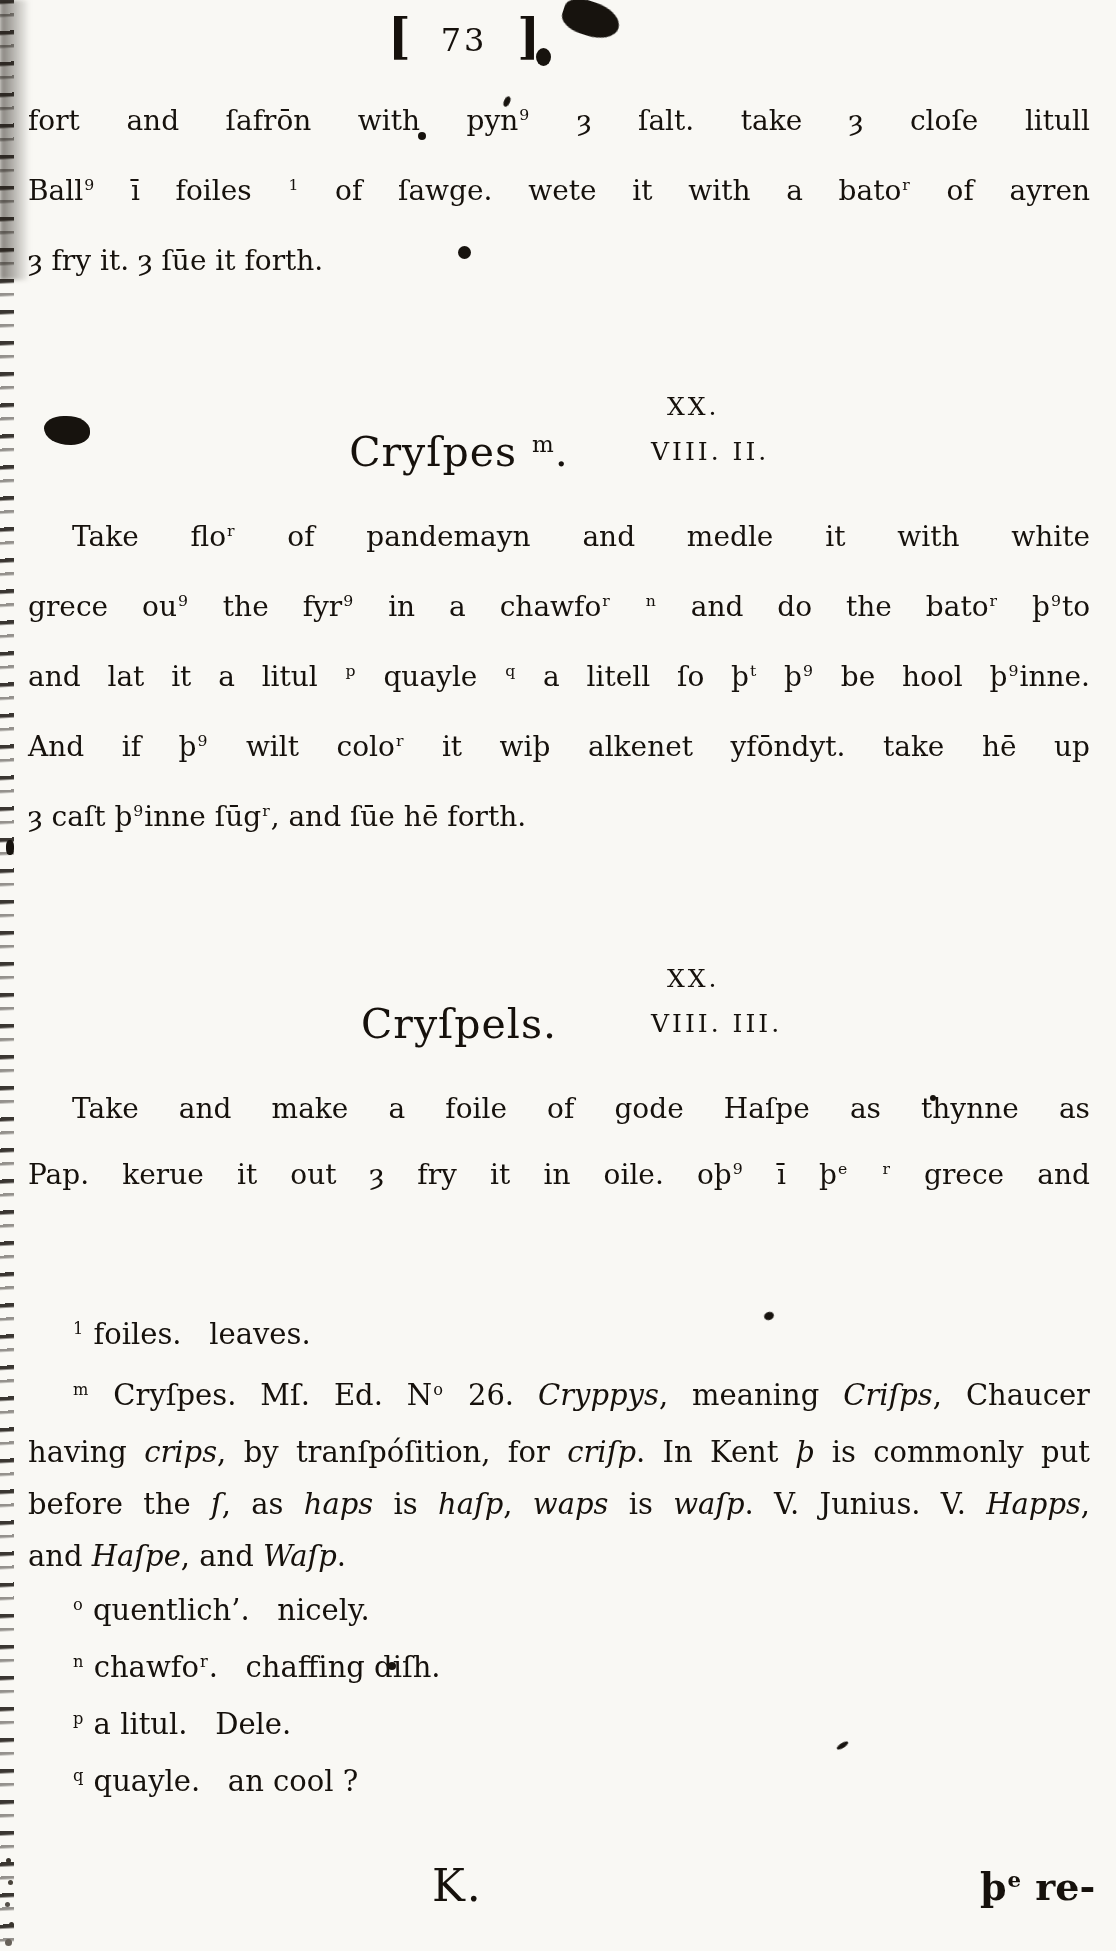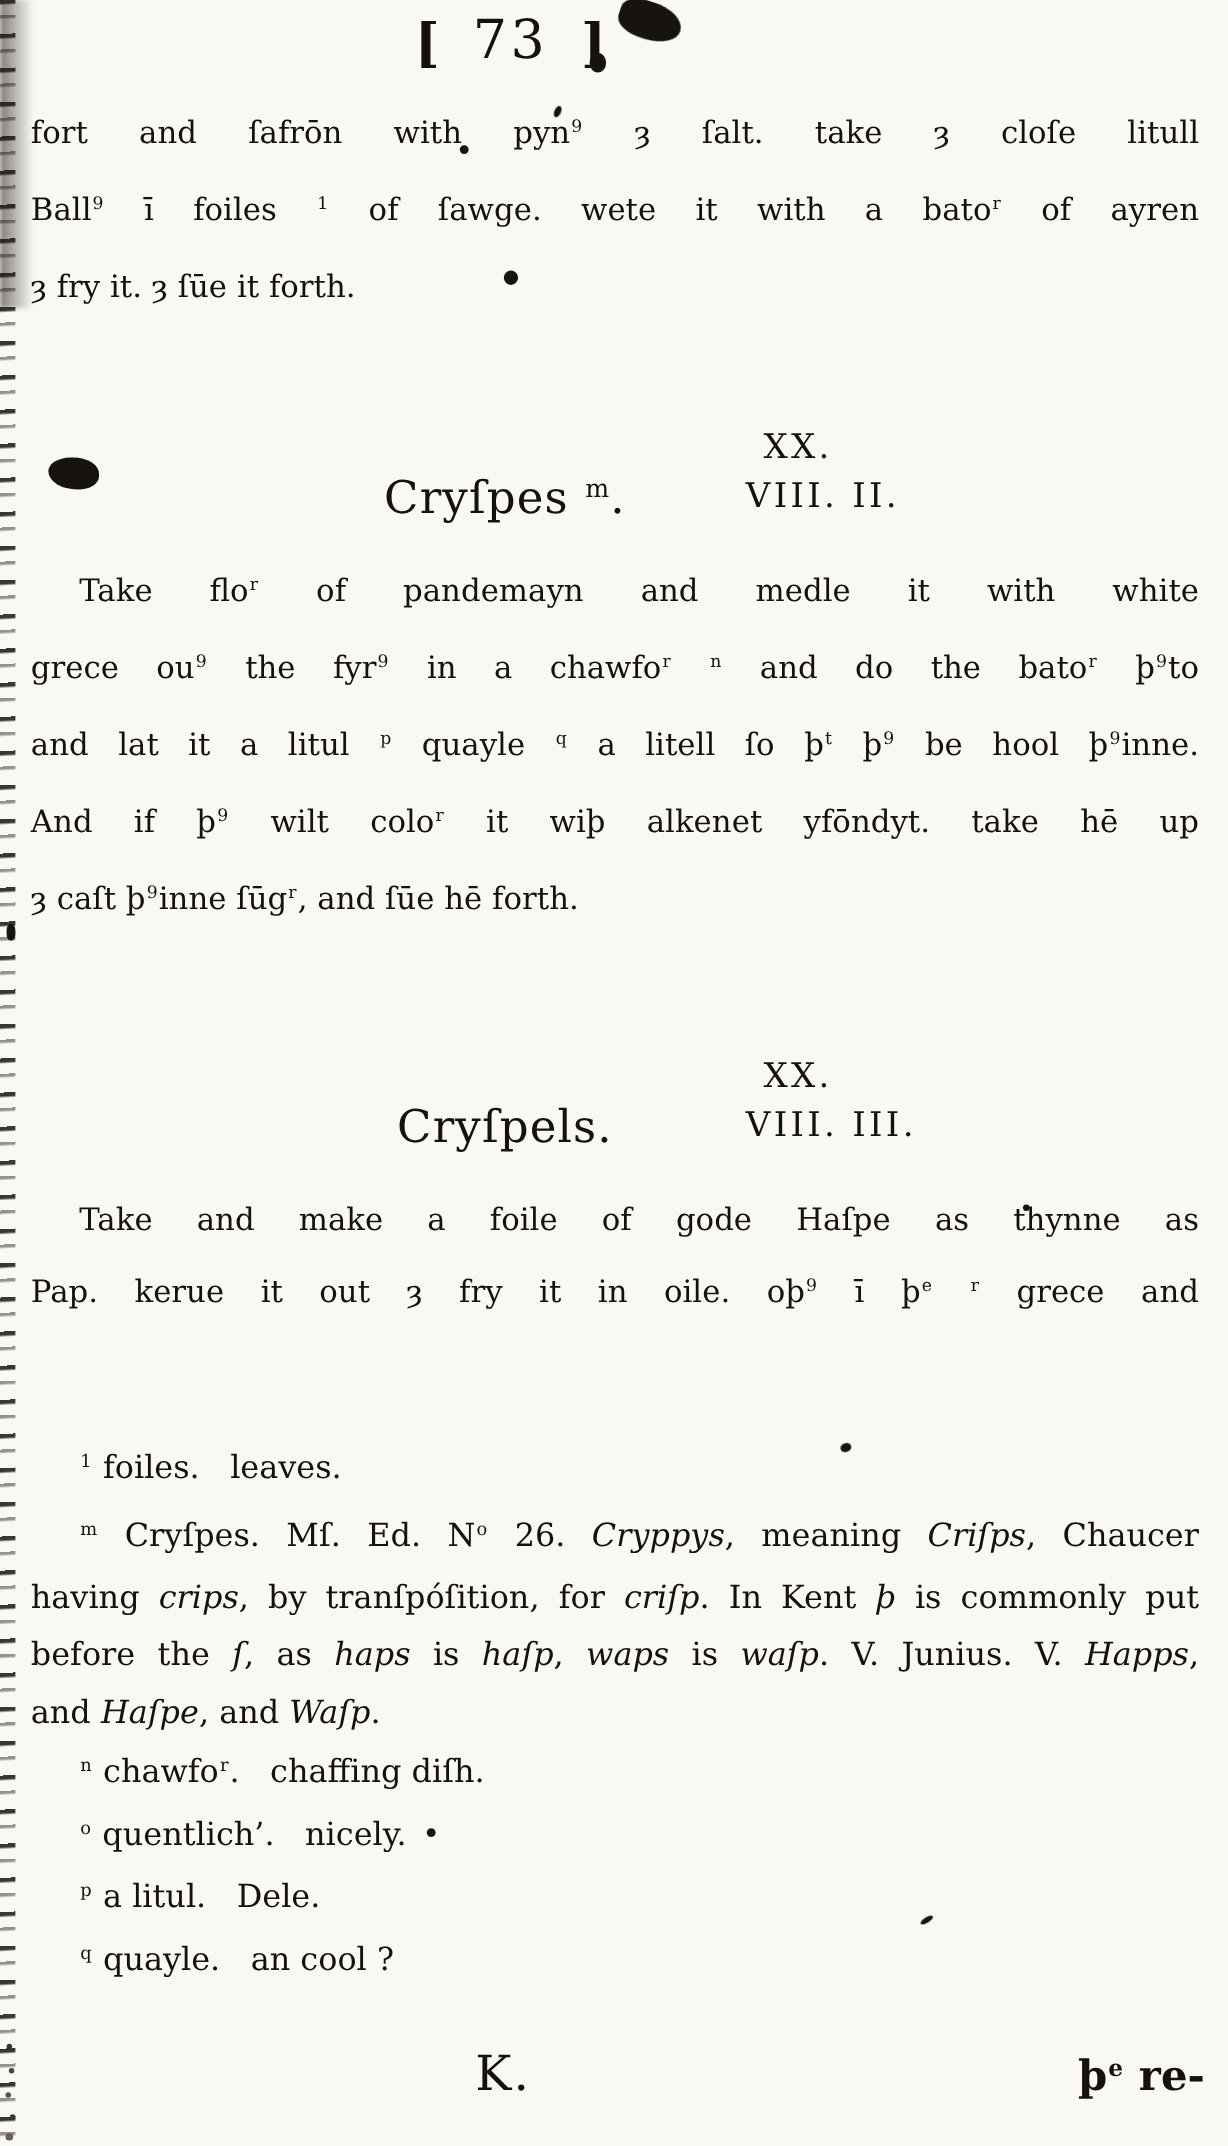--- a/index.html
+++ b/index.html
@@ -6,36 +6,36 @@
   body{
     width:1116px;height:1951px;overflow:hidden;position:relative;
     background:#f9f8f4;color:#16110c;
     font-family:"DejaVu Serif","Liberation Serif",serif;
   }
   .page{position:absolute;inset:0;padding:6px 26px 0 28px;box-sizing:border-box;}
 
   
   .page-head{text-align:center;margin-right:190px;margin-top:2px;height:62px;font-size:40px;}
   .page-head .bracket{font-size:48px;font-weight:600;vertical-align:-2px;}
-  .page-head .num{display:inline-block;margin:0 30px;font-size:49px;letter-spacing:3px;}
+  .page-head .num{display:inline-block;margin:0 30px;font-size:32px;letter-spacing:3px;}
 
   
   .body-par{font-size:28px;line-height:66px;}
   .pline{text-align:justify;text-align-last:justify;}
   .pline.lastline{text-align-last:left;}
   .pline.left{text-align:left;text-align-last:left;white-space:pre-wrap;}
   .pline.indent{text-indent:44px;}
   .sup{font-size:56%;position:relative;top:-0.62em;letter-spacing:0;padding:0 1px;}
   .i{font-style:italic;}
 
   
   .heading{position:relative;height:104px;margin-top:98px;margin-bottom:8px;}
   .h-title{position:absolute;left:0;right:0;top:36px;text-align:center;
            transform:translateX(-100px);font-size:41px;letter-spacing:1px;}
-  .h-num{position:absolute;left:650px;top:-8px;font-size:31px;letter-spacing:3px;line-height:45px;}
+  .h-num{position:absolute;left:623px;top:-8px;font-size:25px;letter-spacing:3px;line-height:45px;}
   .h-num .top{margin-left:16px;}
 
   
   .fnblock{margin-top:96px;font-size:29px;line-height:52px;}
   .fn{margin:0;}
   .fn-m{margin:4px 0 2px 0;}
 
   
   .bottom-row{position:absolute;left:0;top:1846px;width:1116px;height:80px;}
   .sig{position:absolute;left:432px;top:14px;font-size:44px;letter-spacing:2px;}
@@ -100,24 +100,24 @@
     <div class="fn">
         <div class="pline left lastline indent"><span class="sup">1</span><span> foiles.   leaves.</span></div>
       </div>
     <div class="fn fn-m">
         <div class="pline indent"><span class="sup">m</span><span> Cryſpes. Mſ. Ed. N</span><span class="sup">o</span><span> 26. </span><span class="i">Cryppys</span><span>, meaning </span><span class="i">Criſps</span><span>, Chaucer</span></div>
         <div class="pline"><span>having </span><span class="i">crips</span><span>, by tranſpóſition, for </span><span class="i">criſp</span><span>. In Kent </span><span class="i">þ</span><span> is commonly put</span></div>
         <div class="pline"><span>before the </span><span class="i">ſ</span><span>, as </span><span class="i">haps</span><span> is </span><span class="i">haſp</span><span>, </span><span class="i">waps</span><span> is </span><span class="i">waſp</span><span>. V. Junius. V. </span><span class="i">Happs</span><span>,</span></div>
         <div class="pline lastline"><span>and </span><span class="i">Haſpe</span><span>, and </span><span class="i">Waſp</span><span>.</span></div>
       </div>
     <div class="fn">
-        <div class="pline left lastline indent"><span class="sup">n</span><span> chawfo</span><span class="sup">r</span><span>.   chaffing diſh.</span></div>
+        <div class="pline left lastline indent"><span class="sup">o</span><span> quentlich’.   nicely.</span></div>
       </div>
     <div class="fn">
-        <div class="pline left lastline indent"><span class="sup">o</span><span> quentlich’.   nicely.</span></div>
+        <div class="pline left lastline indent"><span class="sup">n</span><span> chawfo</span><span class="sup">r</span><span>.   chaffing diſh.</span></div>
       </div>
     <div class="fn">
         <div class="pline left lastline indent"><span class="sup">p</span><span> a litul.   Dele.</span></div>
       </div>
     <div class="fn">
         <div class="pline left lastline indent"><span class="sup">q</span><span> quayle.   an cool ?</span></div>
       </div>
 
   </div>
 

